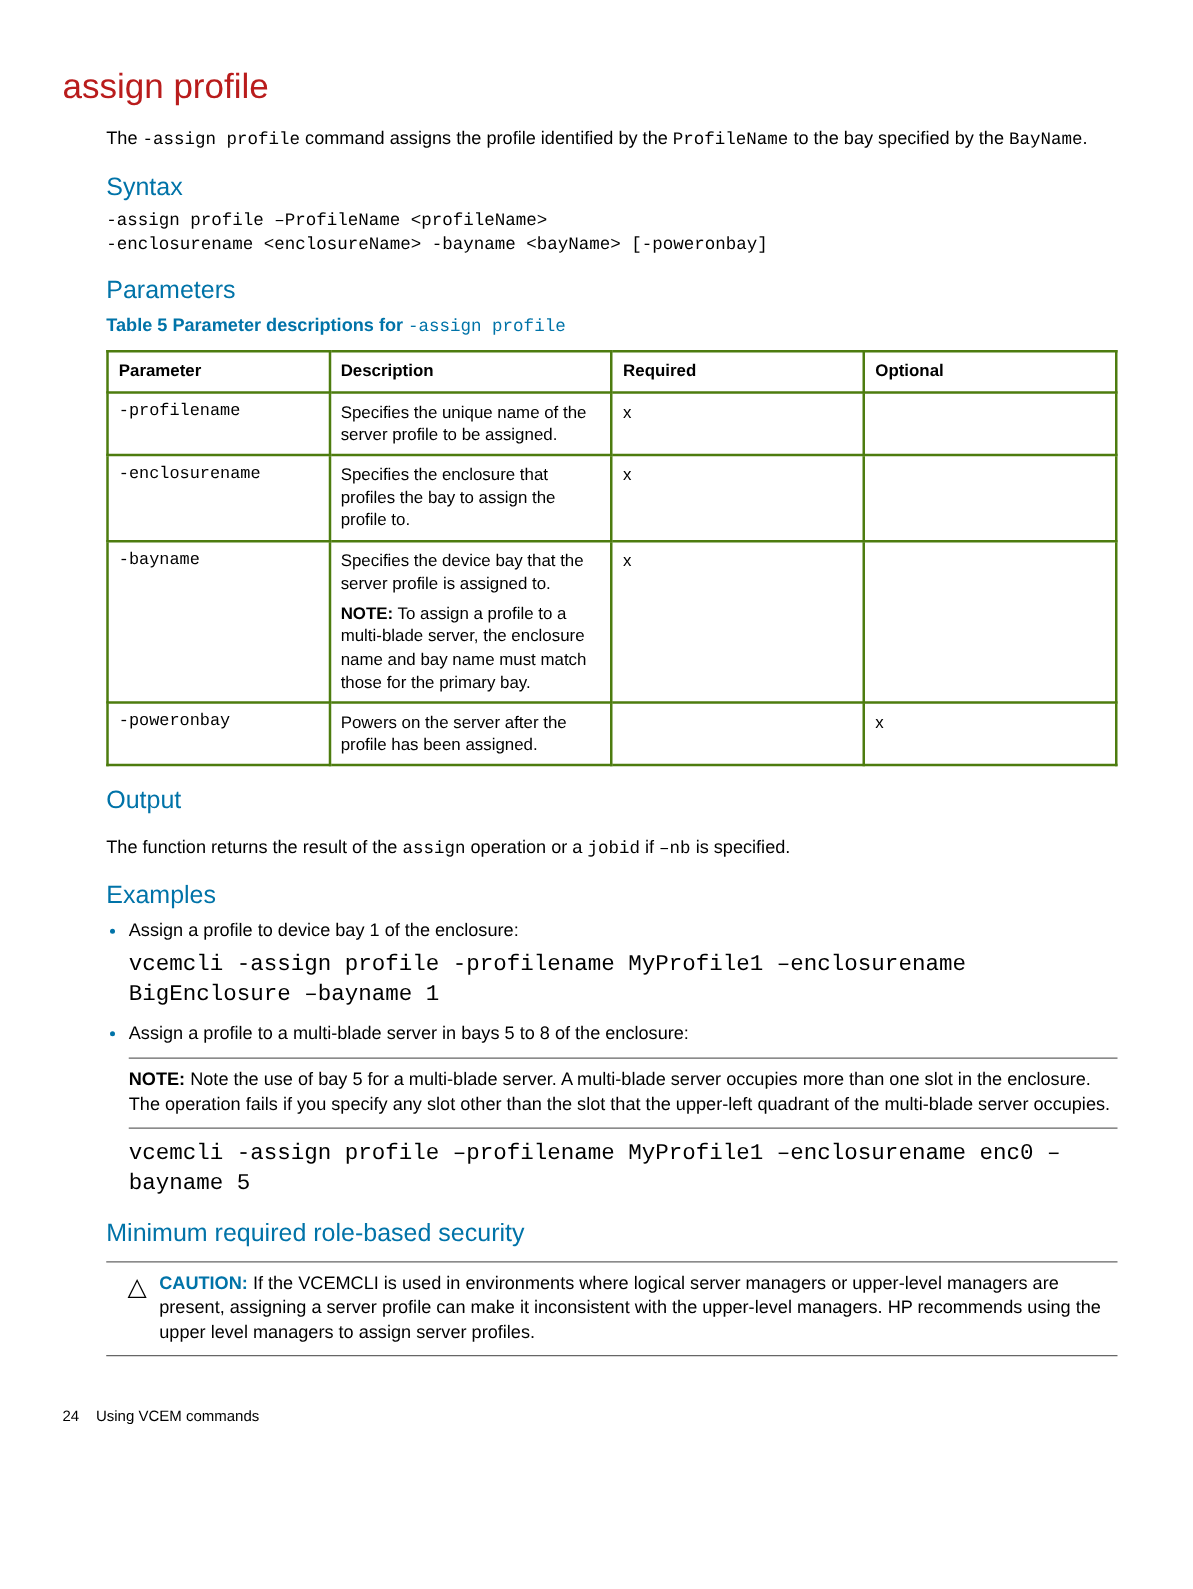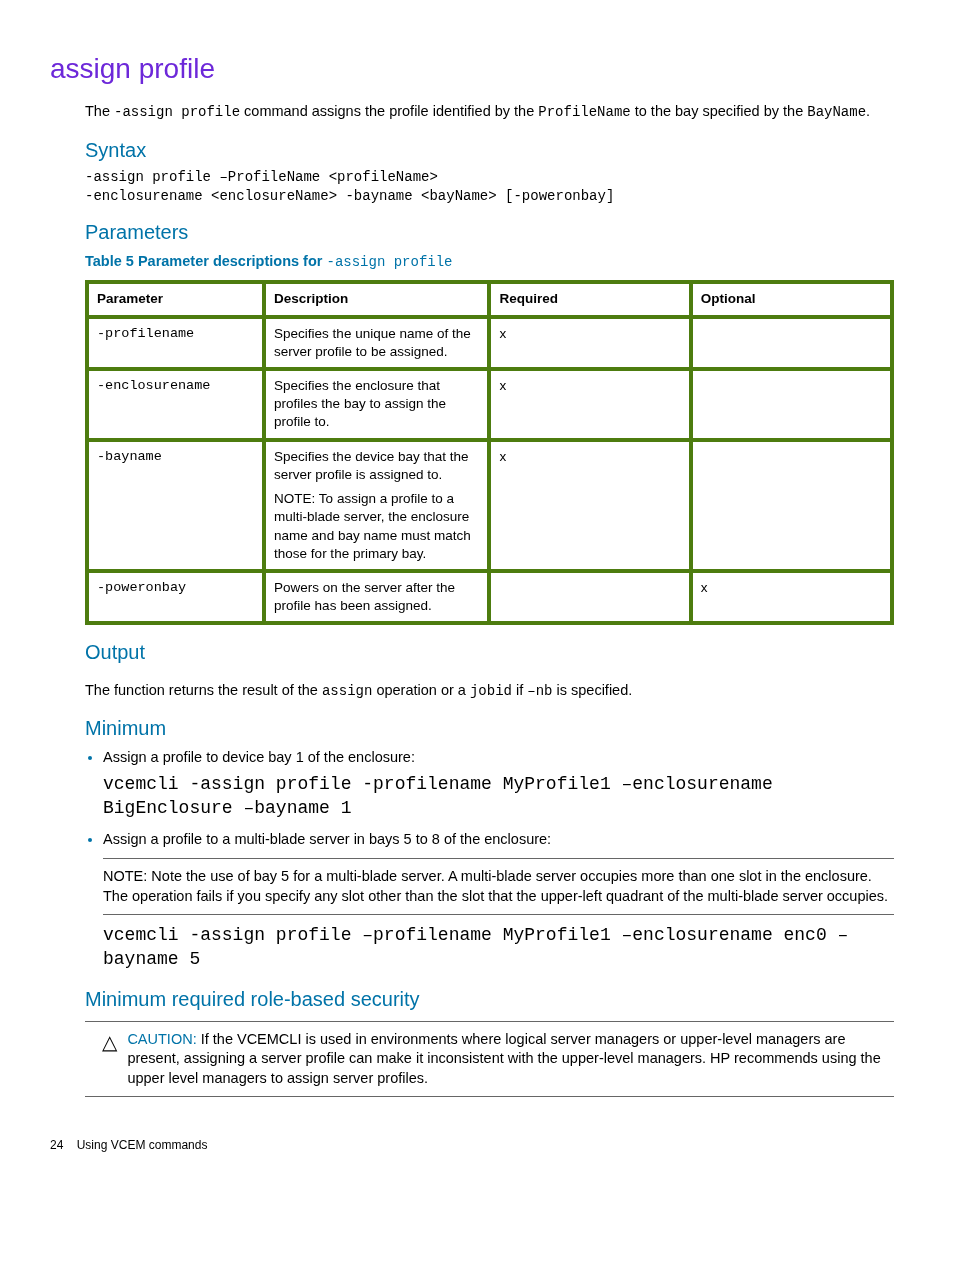--- a/index.html
+++ b/index.html
@@ -9,50 +9,50 @@
     margin: 0;
     padding: 50px 60px 40px 50px;
     line-height: 1.35;
     width: 954px;
     box-sizing: border-box;
   }
   .mono { font-family: "Courier New", Courier, monospace; font-size: 14px; }
   h1 {
     font-size: 28px;
     font-weight: 300;
-    color: #6d28d9;
+    color: #b91c1c;
     margin: 0 0 10px 0;
   }
   h2 {
     font-size: 20px;
     font-weight: 400;
     color: #0073a8;
     margin: 14px 0 4px 0;
   }
   .indent { margin-left: 35px; }
   .tablecap { color: #0073a8; font-weight: bold; margin: 6px 0 8px 0; }
   .tablecap .mono { font-weight: normal; color:#0073a8;}
   table {
     border-collapse: collapse;
     width: 100%;
     margin-bottom: 12px;
   }
   th, td {
-    border: 4px solid #4d7c0f;
+    border: 2px solid #4d7c0f;
     padding: 6px 8px;
     text-align: left;
     vertical-align: top;
     font-size: 13.5px;
   }
   th { font-weight: bold; }
   td.mono { font-size: 13.5px; }
   ul { margin: 6px 0 6px 18px; padding: 0; }
   li { margin-bottom: 8px; }
   li::marker { color: #0073a8; }
-  .notebold { font-weight: normal; text-align: center; }
+  .notebold { font-weight: bold; text-align: center; }
   .rule { border-top: 1px solid #666; margin: 8px 0; }
   .caution-row { display:flex; align-items:flex-start; margin-left:52px; }
   .caution-icon { font-size:20px; margin-right:10px; margin-top:2px; line-height:1;}
   .footer { font-size: 12px; margin-top: 40px; }
   .noteblock { margin-top:6px; }
   pre.code { font-family:"Courier New",monospace; font-size:18px; margin:4px 0 10px 0; white-space:pre-wrap; }
 </style>
 </head>
 <body>
 
@@ -110,21 +110,21 @@
       <td>x</td>
     </tr>
   </tbody>
     </table>
 
   <h2>Output</h2>
   <p>
     <span>The function returns the result of the </span><span class="mono">assign</span><span> operation or a </span><span class="mono">jobid</span><span> if </span><span class="mono">–nb</span><span> is specified.</span>
   </p>
 
-  <h2>Minimum</h2>
+  <h2>Examples</h2>
   <ul>
     <li>
       <span>Assign a profile to device bay 1 of the enclosure:</span>
       <pre class="code">vcemcli -assign profile -profilename MyProfile1 –enclosurename BigEnclosure –bayname 1</pre>
     </li>
     <li>
       <span>Assign a profile to a multi-blade server in bays 5 to 8 of the enclosure:</span>
       <div class="rule"></div>
       <div>
         <span class="notebold">NOTE:</span><span>    Note the use of bay 5 for a multi-blade server. A multi-blade server occupies more than one slot in the enclosure. The operation fails if you specify any slot other than the slot that the upper-left quadrant of the multi-blade server occupies.</span>

